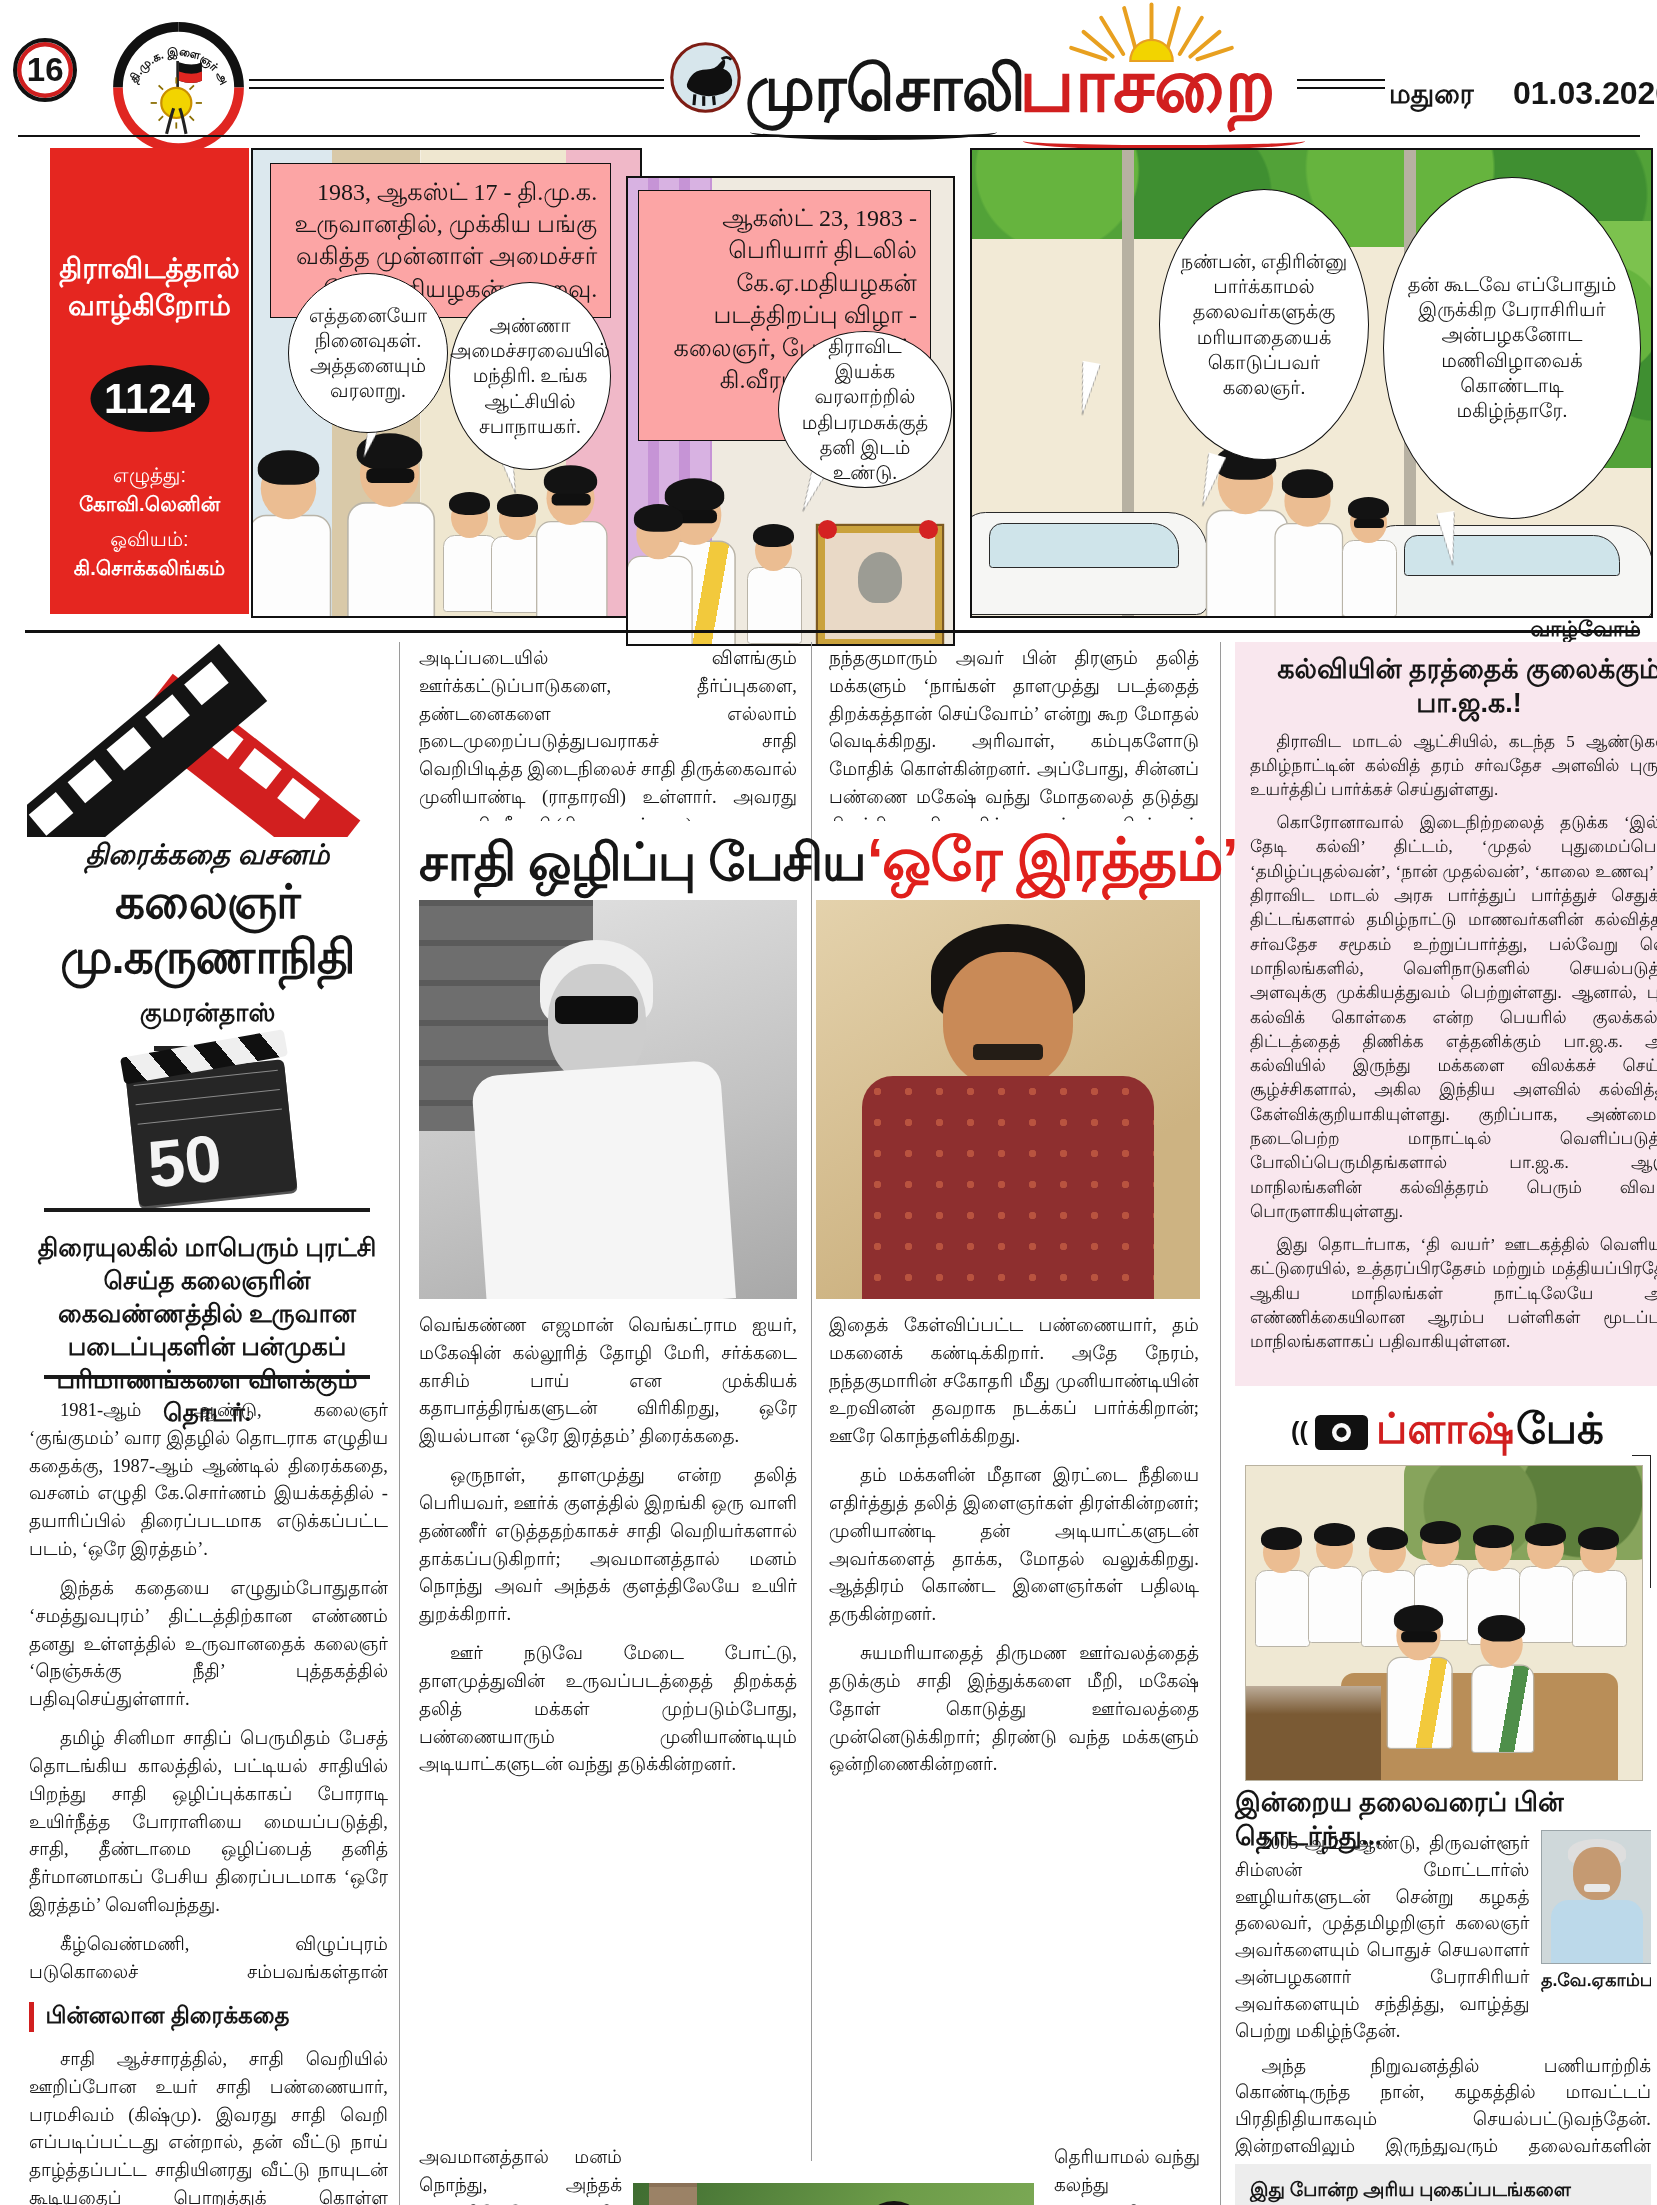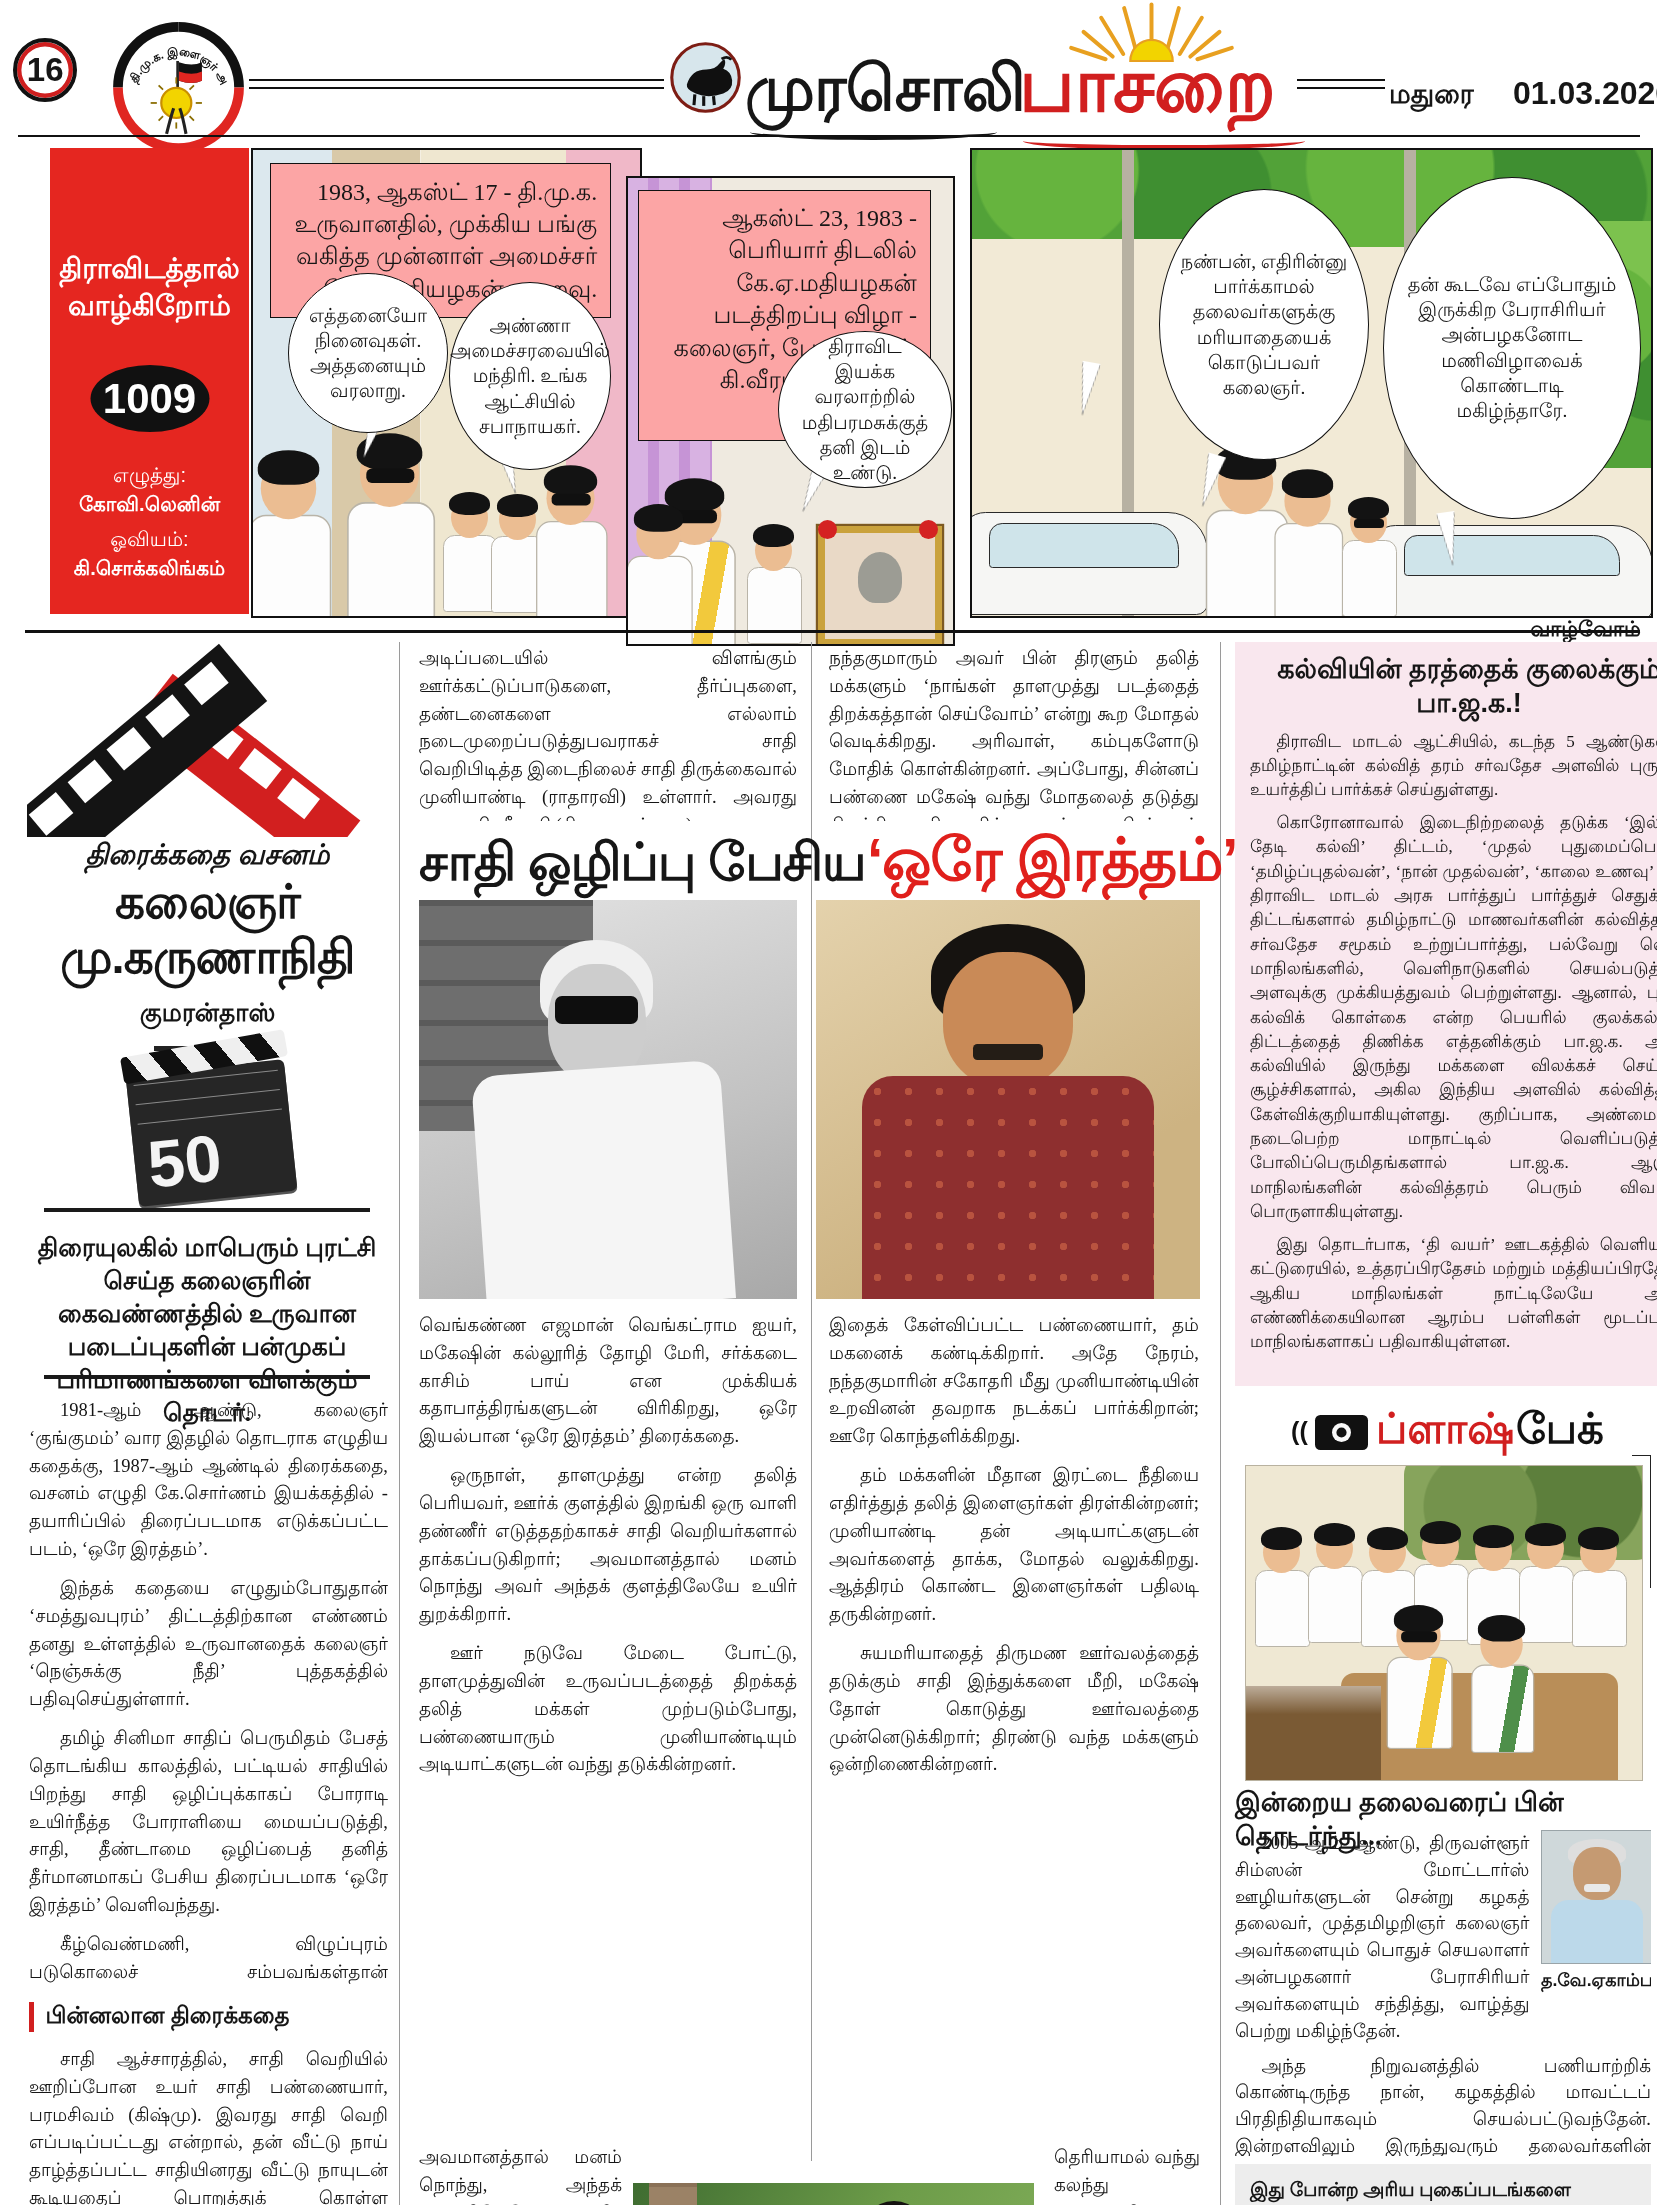--- a/index.html
+++ b/index.html
@@ -194,21 +194,21 @@
   <div class="abs mast-underline"></div>
   <div class="abs mast-underline2"></div>
 
   <div class="abs city">மதுரை</div>
   <div class="abs date">01.03.2026</div>
   <div class="abs hdr-bottomline"></div>
 
   <div class="abs comic-red">
     <div class="t1" style="top:105px">திராவிடத்தால்</div>
     <div class="t1" style="top:142px">வாழ்கிறோம்</div>
-    <div class="ep-oval">1009</div>
+    <div class="ep-oval">1124</div>
     <div class="cred" style="top:316px">எழுத்து:</div>
     <div class="cred" style="top:345px;font-weight:bold">கோவி.லெனின்</div>
     <div class="cred" style="top:380px">ஓவியம்:</div>
     <div class="cred" style="top:409px;font-weight:bold">கி.சொக்கலிங்கம்</div>
   </div>
 
   <div class="panel" style="left:251px;width:387px;">
     <div class="band" style="left:0;width:79px;background:#dce8ee;"></div>
     <div class="band" style="left:79px;width:88px;background:#d9c9a8;"></div>
     <div class="band" style="left:168px;width:146px;background:#efe7d0;"></div>

